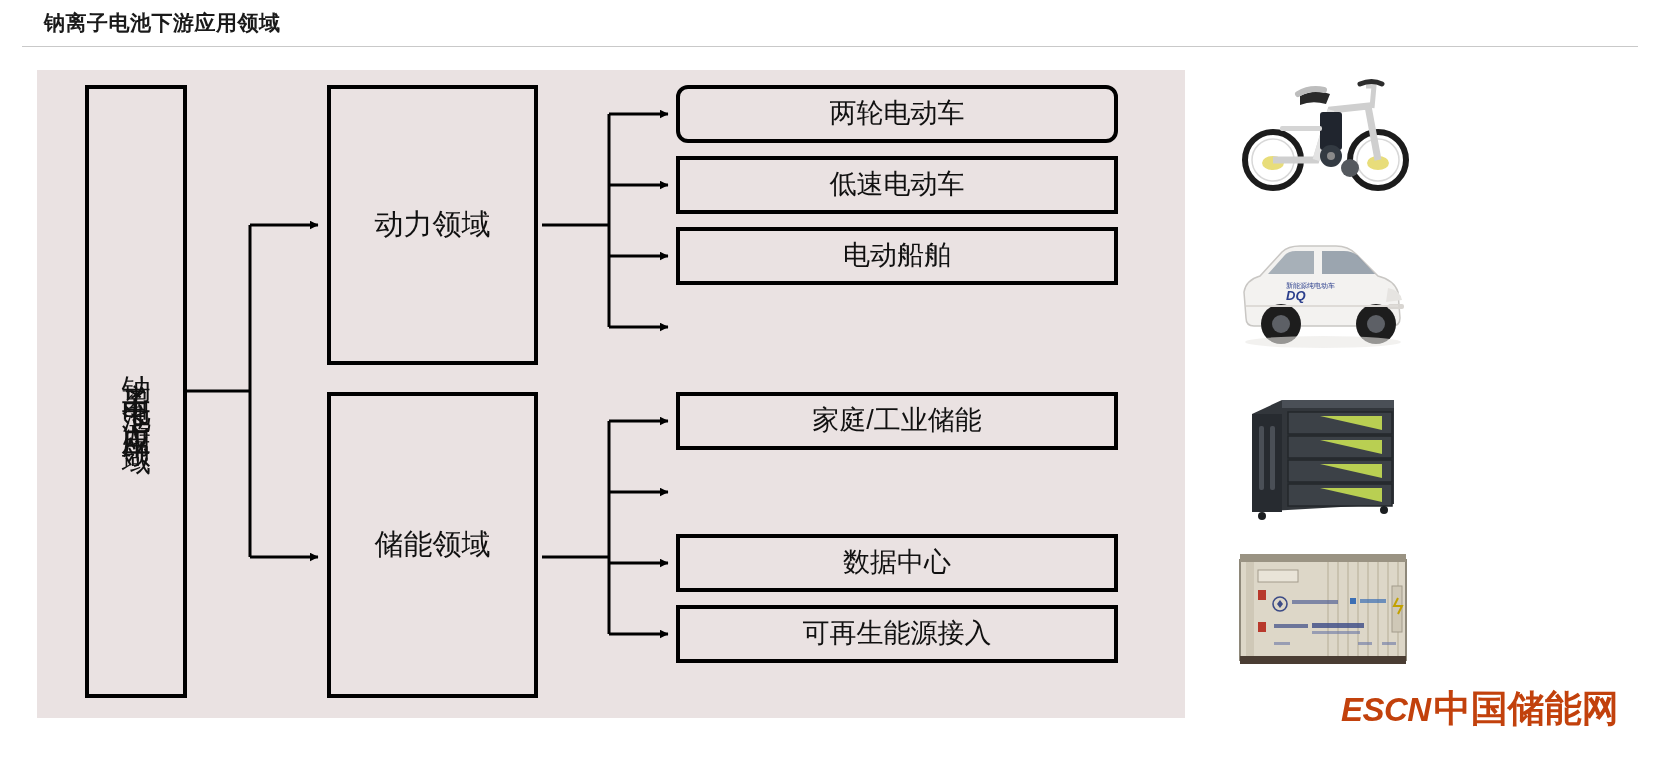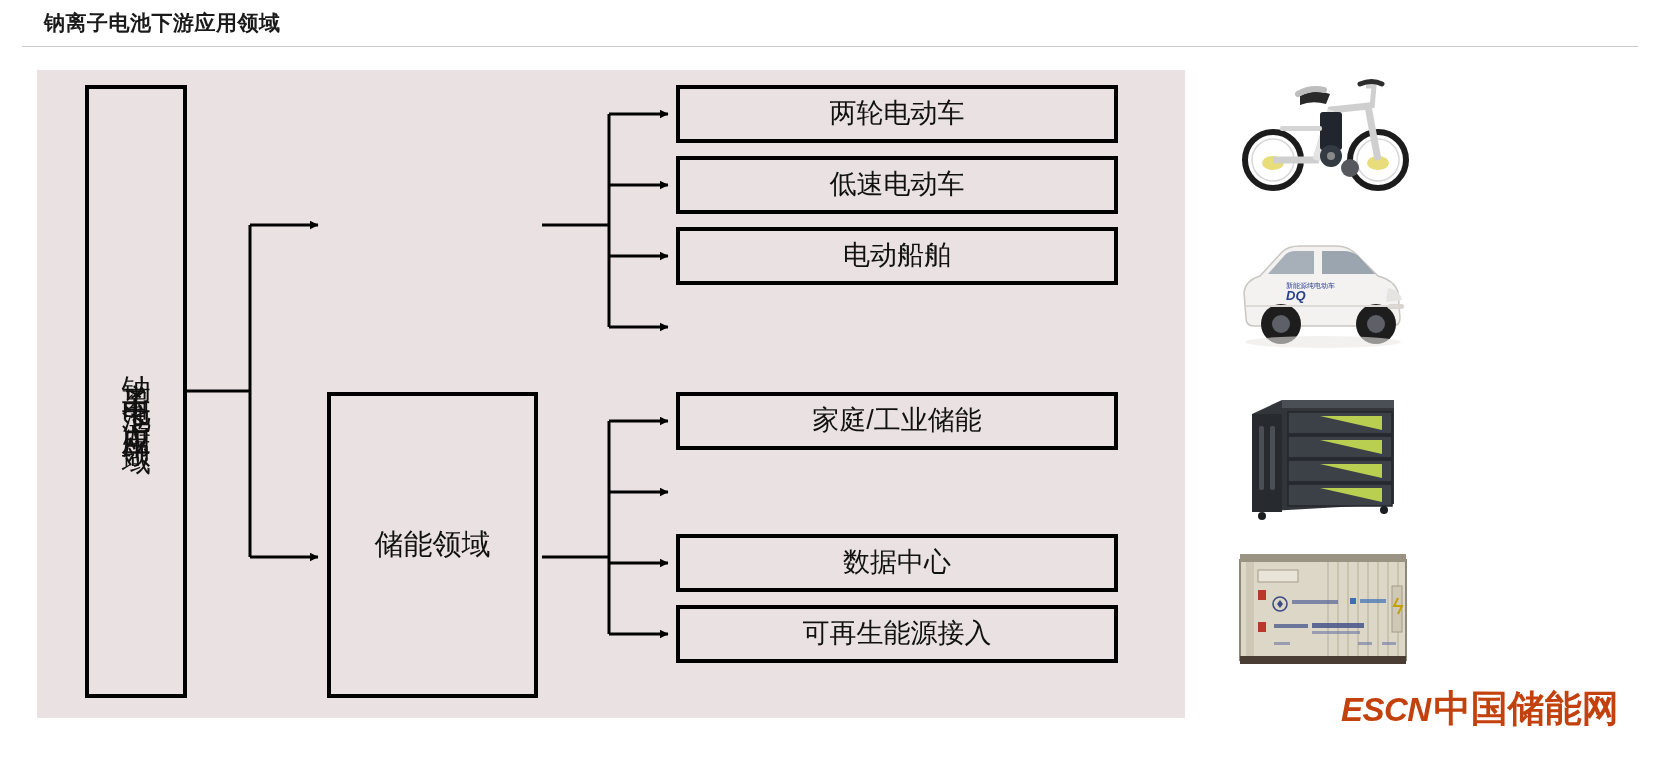--- a/index.html
+++ b/index.html
@@ -82,21 +82,21 @@
   #branch-power  { left: 290px; top: 15px;  height: 280px; }
   #branch-storage{ left: 290px; top: 322px; height: 306px; font-family: Liberation Serif, serif; }
 
   
   .leaf-node {
     left: 639px;
     width: 442px;
     height: 58px;
     font-size: 27px;
   }
-  #leaf-p0 { top: 15px; }
+  #leaf-p0 { top: 15px; border-radius: 12px; }
   #leaf-p1 { top: 86px; }
   #leaf-p2 { top: 157px; }
   #leaf-p3 { top: 228px; }
   #leaf-s0 { top: 322px; }
   #leaf-s1 { top: 393px; }
   #leaf-s2 { top: 464px; }
   #leaf-s3 { top: 535px; }
 
   
   #connectors {
@@ -191,20 +191,23 @@
         <path d="M572,422 L631,422"></path>
         <path d="M572,493 L631,493"></path>
         <path d="M572,564 L631,564"></path>
       </g>
     </svg>
 
     <div class="node" id="root-node">
       <span class="vtext">钠离子电池下游应用领域</span>
     </div>
 
+    <div class="node branch-node" id="branch-power">
+      <span>动力领域</span>
+    </div>
 
     <div class="node branch-node" id="branch-storage">
       <span>储能领域</span>
     </div>
 
     <div class="node leaf-node" id="leaf-p0">
       <span>两轮电动车</span>
     </div>
     <div class="node leaf-node" id="leaf-p1">
       <span>低速电动车</span>

